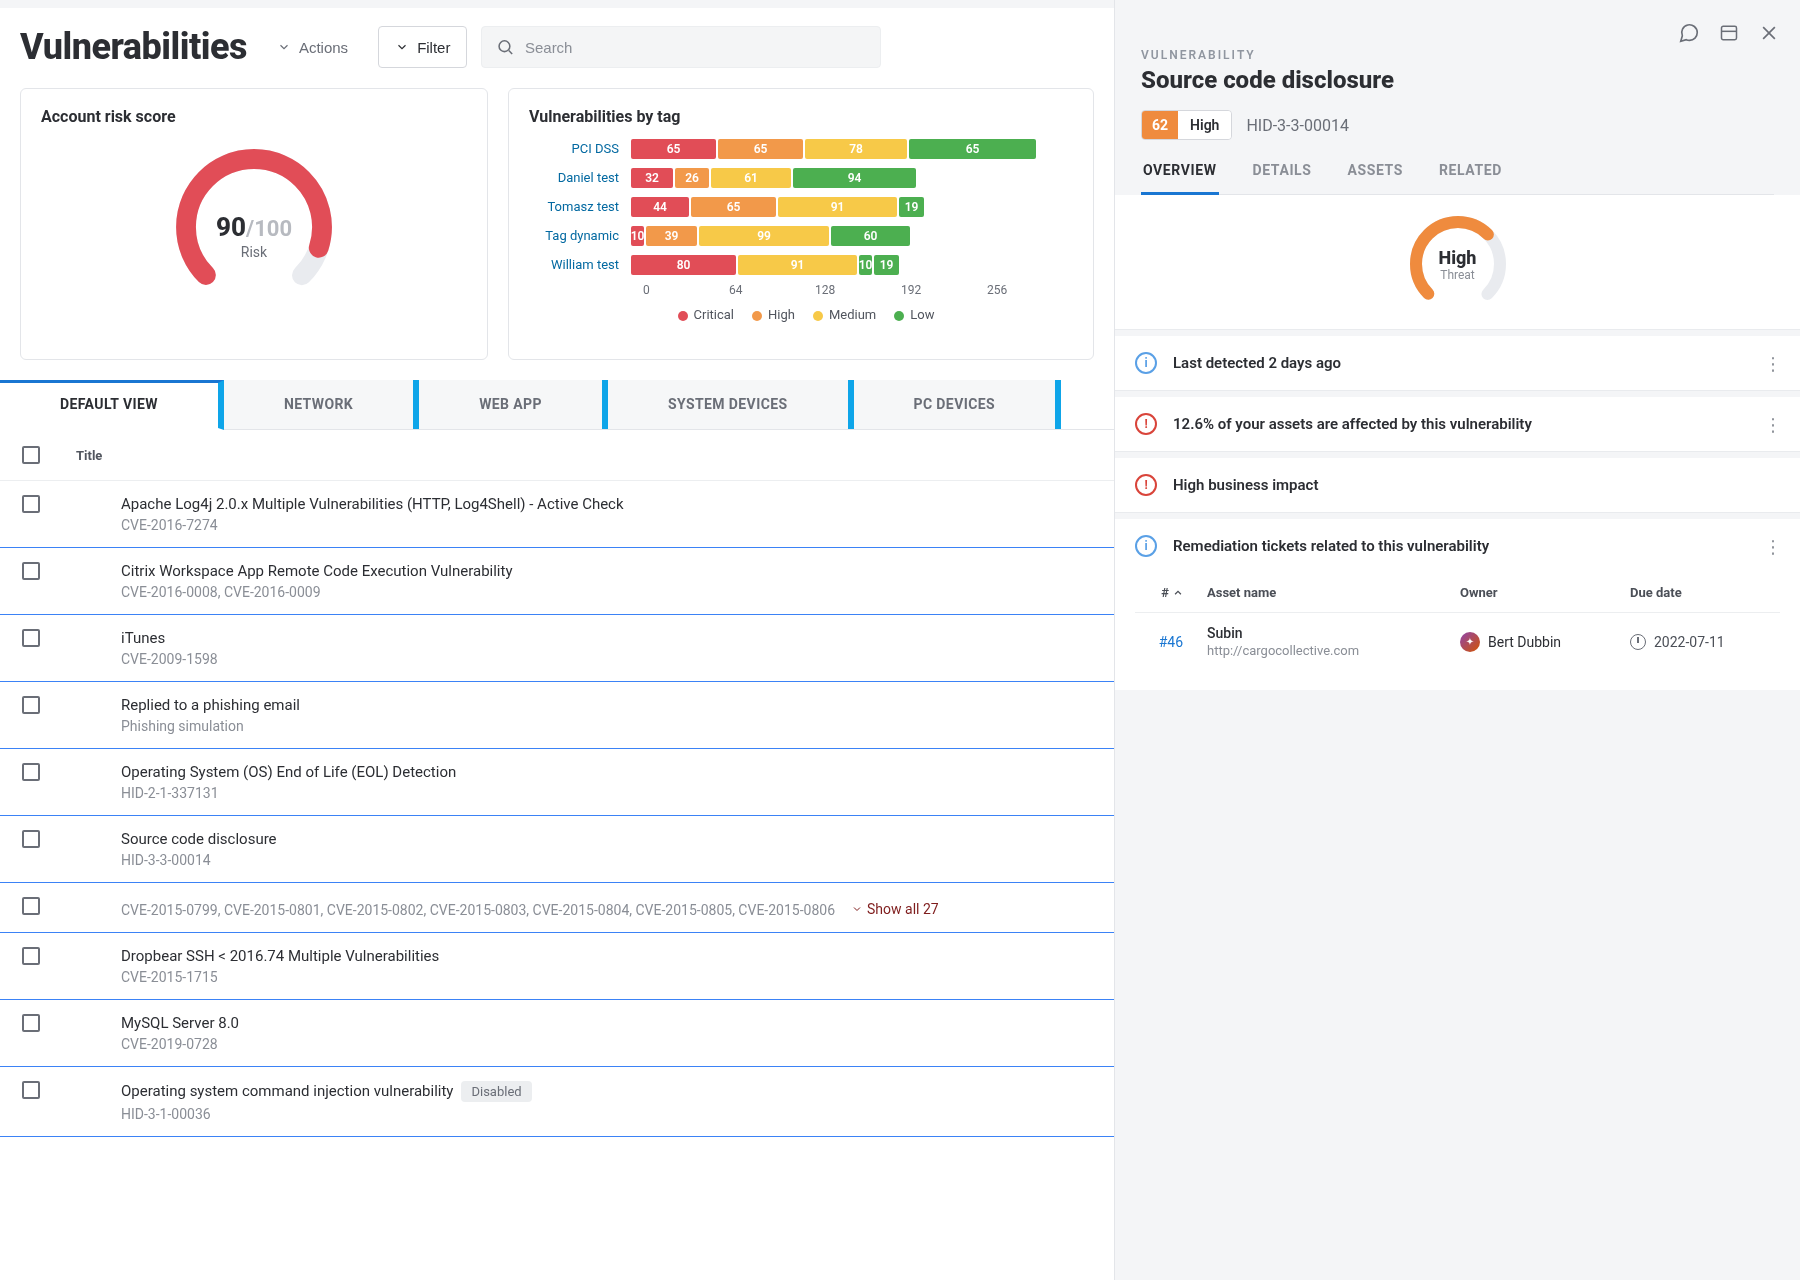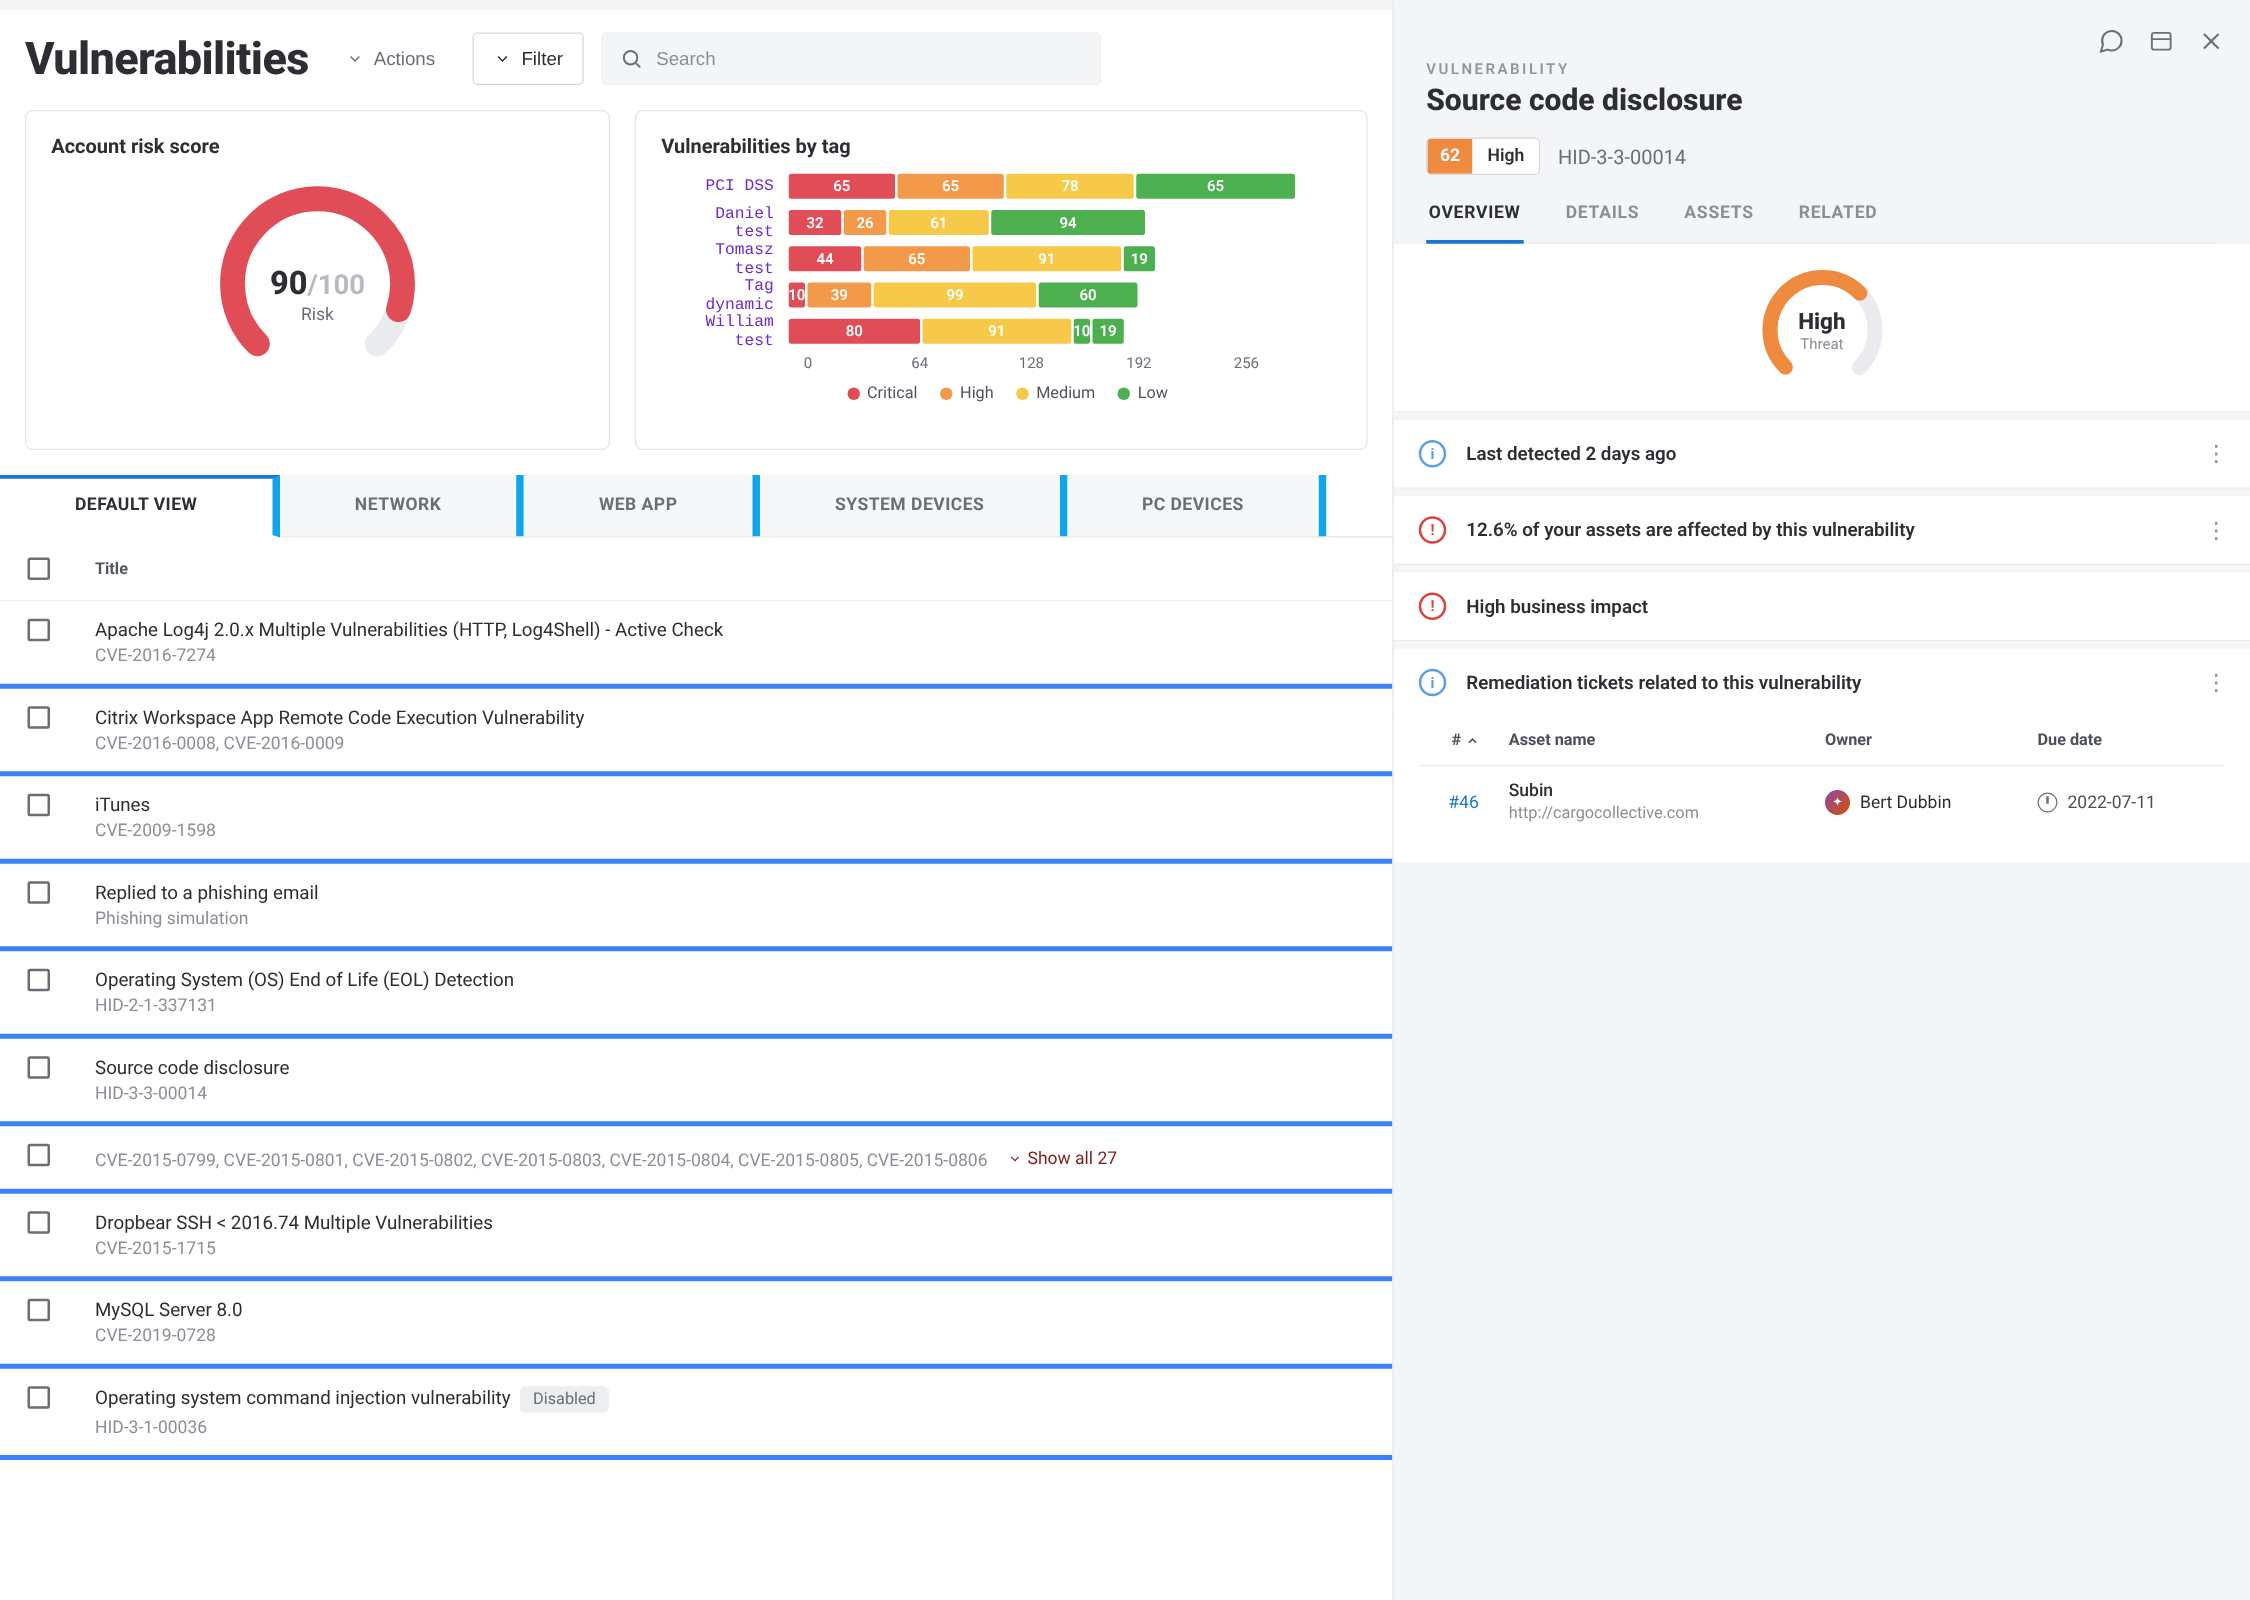--- a/index.html
+++ b/index.html
@@ -100,21 +100,21 @@
     text-align: center;
   }
   .gauge .score { font-size: 26px; font-weight: 800; }
   .gauge .scoremax { font-size: 22px; font-weight: 700; color: #b7bac0; }
   .gauge .risk-label { font-size: 14px; color: #6a6e77; margin-top: 2px; }
 
   .bars-chart { margin-left: 10px; }
   .bars-row { display: flex; align-items: center; height: 29px; }
   .bars-row .rlabel {
     width: 92px; text-align: right; padding-right: 12px;
-    font-size: 13px; color: #6d28d9; font-family: Liberation Mono, monospace;
+    font-size: 13px; color: #0369a1;
   }
   .bars-row .track { flex: 1; display: flex; gap: 0; height: 20px; }
   .seg {
     display: flex; align-items: center; justify-content: center;
     color: #fff; font-size: 12px; font-weight: 600;
     border-radius: 2px; margin-right: 2px;
   }
   .seg.crit { background: #e14d57; }
   .seg.high { background: #f2994a; }
   .seg.med  { background: #f7c948; }
@@ -158,21 +158,21 @@
     padding: 16px 22px; border-bottom: 1px solid #eceef0;
   }
   .checkbox {
     width: 18px; height: 18px; border: 2px solid #6a6e77;
     border-radius: 2px; flex-shrink: 0; margin-right: 36px;
     cursor: pointer;
   }
   .col-title-head { font-size: 13px; font-weight: 700; color: #51555e; }
   .trow {
     display: flex; align-items: flex-start;
-    padding: 14px 22px; border-bottom: 4px solid #3b82f6;
+    padding: 14px 22px; border-bottom: 1px solid #3b82f6; gap: 45px;
   }
   .trow .content { flex: 1; }
   .trow .vtitle { font-size: 15px; color: #2c2e33; }
   .trow .vsub { font-size: 14px; color: #8a8e96; margin-top: 4px; }
   .pill {
     display: inline-block; padding: 3px 10px; border-radius: 4px;
     font-size: 13px; margin-left: 8px;
   }
   .pill.warn { background: #fdecd0; color: #a5681a; }
   .pill.gray { background: #eceef0; color: #6a6e77; }

